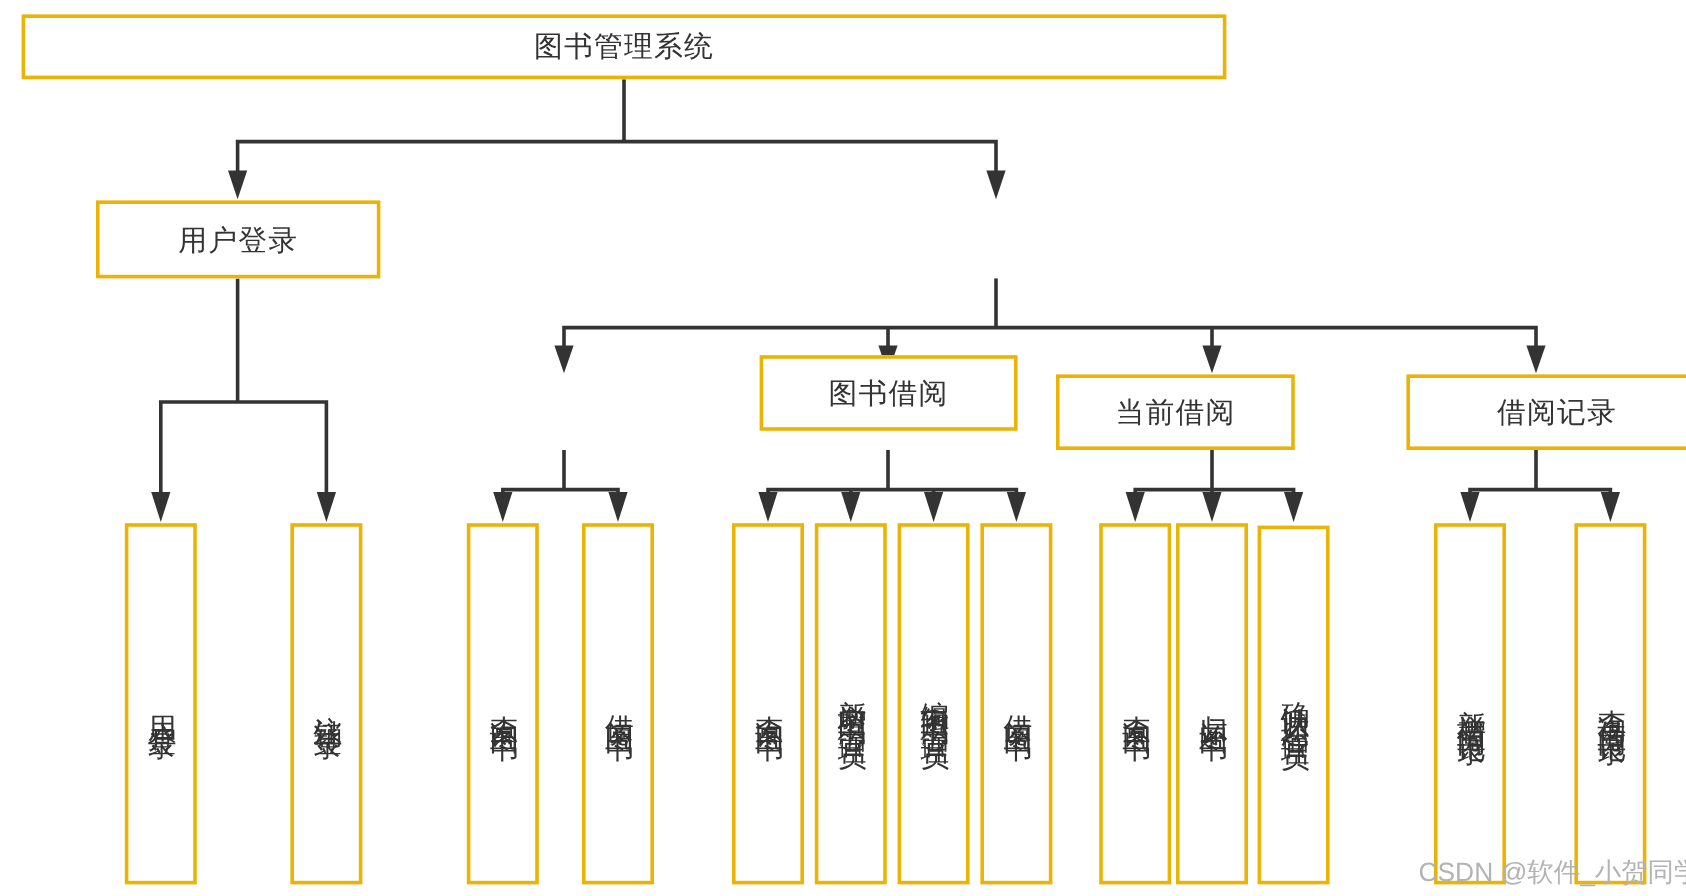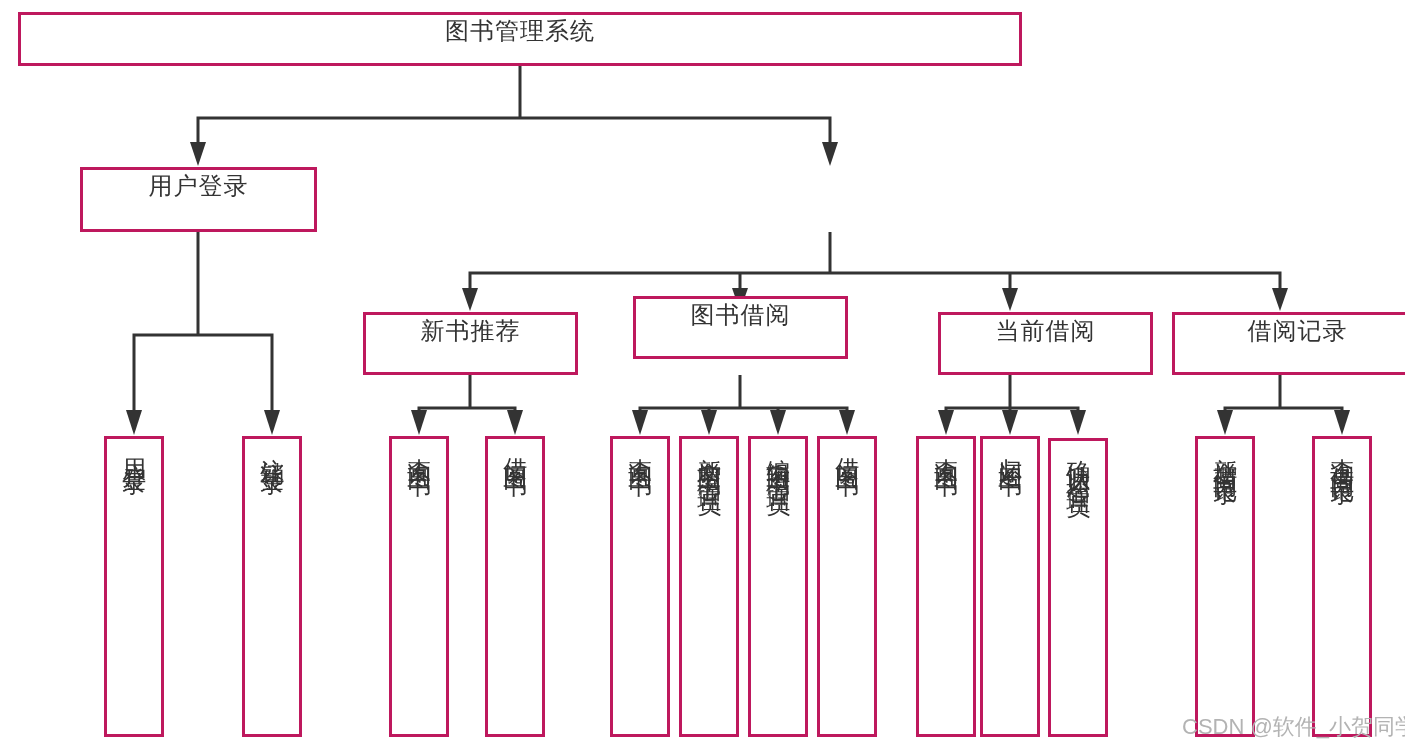--- a/index.html
+++ b/index.html
@@ -18,24 +18,24 @@
   #connectors {
     position: absolute;
     left: 0;
     top: 0;
     width: 1405px;
     height: 747px;
   }
   .box {
     position: absolute;
     box-sizing: border-box;
-    border: 3px solid #be185d;
+    border: 3px solid #eab308;
     background: #ffffff;
     display: flex;
-    align-items: flex-start;
+    align-items: center;
     justify-content: center;
     color: #333333;
     z-index: 2;
   }
   .h-label {
     font-size: 24px;
     letter-spacing: 1px;
     white-space: nowrap;
     color: #333333;
   }
@@ -108,27 +108,24 @@
   </svg>
 
   <div class="box" style="left:18px; top:12px; width:1004px; height:54px;">
     <span class="h-label">图书管理系统</span>
   </div>
 
   <div class="box" style="left:80px; top:167px; width:237px; height:65px;">
     <span class="h-label">用户登录</span>
   </div>
 
-  <div class="box" style="left:363px; top:312px; width:215px; height:63px;">
-    <span class="h-label">新书推荐</span>
-  </div>
   <div class="box" style="left:633px; top:296px; width:215px; height:63px;">
     <span class="h-label">图书借阅</span>
   </div>
-  <div class="box" style="left:938px; top:312px; width:215px; height:63px;">
+  <div class="box" style="left:880px; top:312px; width:199px; height:63px;">
     <span class="h-label">当前借阅</span>
   </div>
   <div class="box" style="left:1172px; top:312px; width:251px; height:63px;">
     <span class="h-label">借阅记录</span>
   </div>
 
   <div class="box leaf" style="left:104px; top:436px; width:60px; height:301px;">
     <span class="v-label">用户登录</span>
   </div>
   <div class="box leaf" style="left:242px; top:436px; width:60px; height:301px;">

